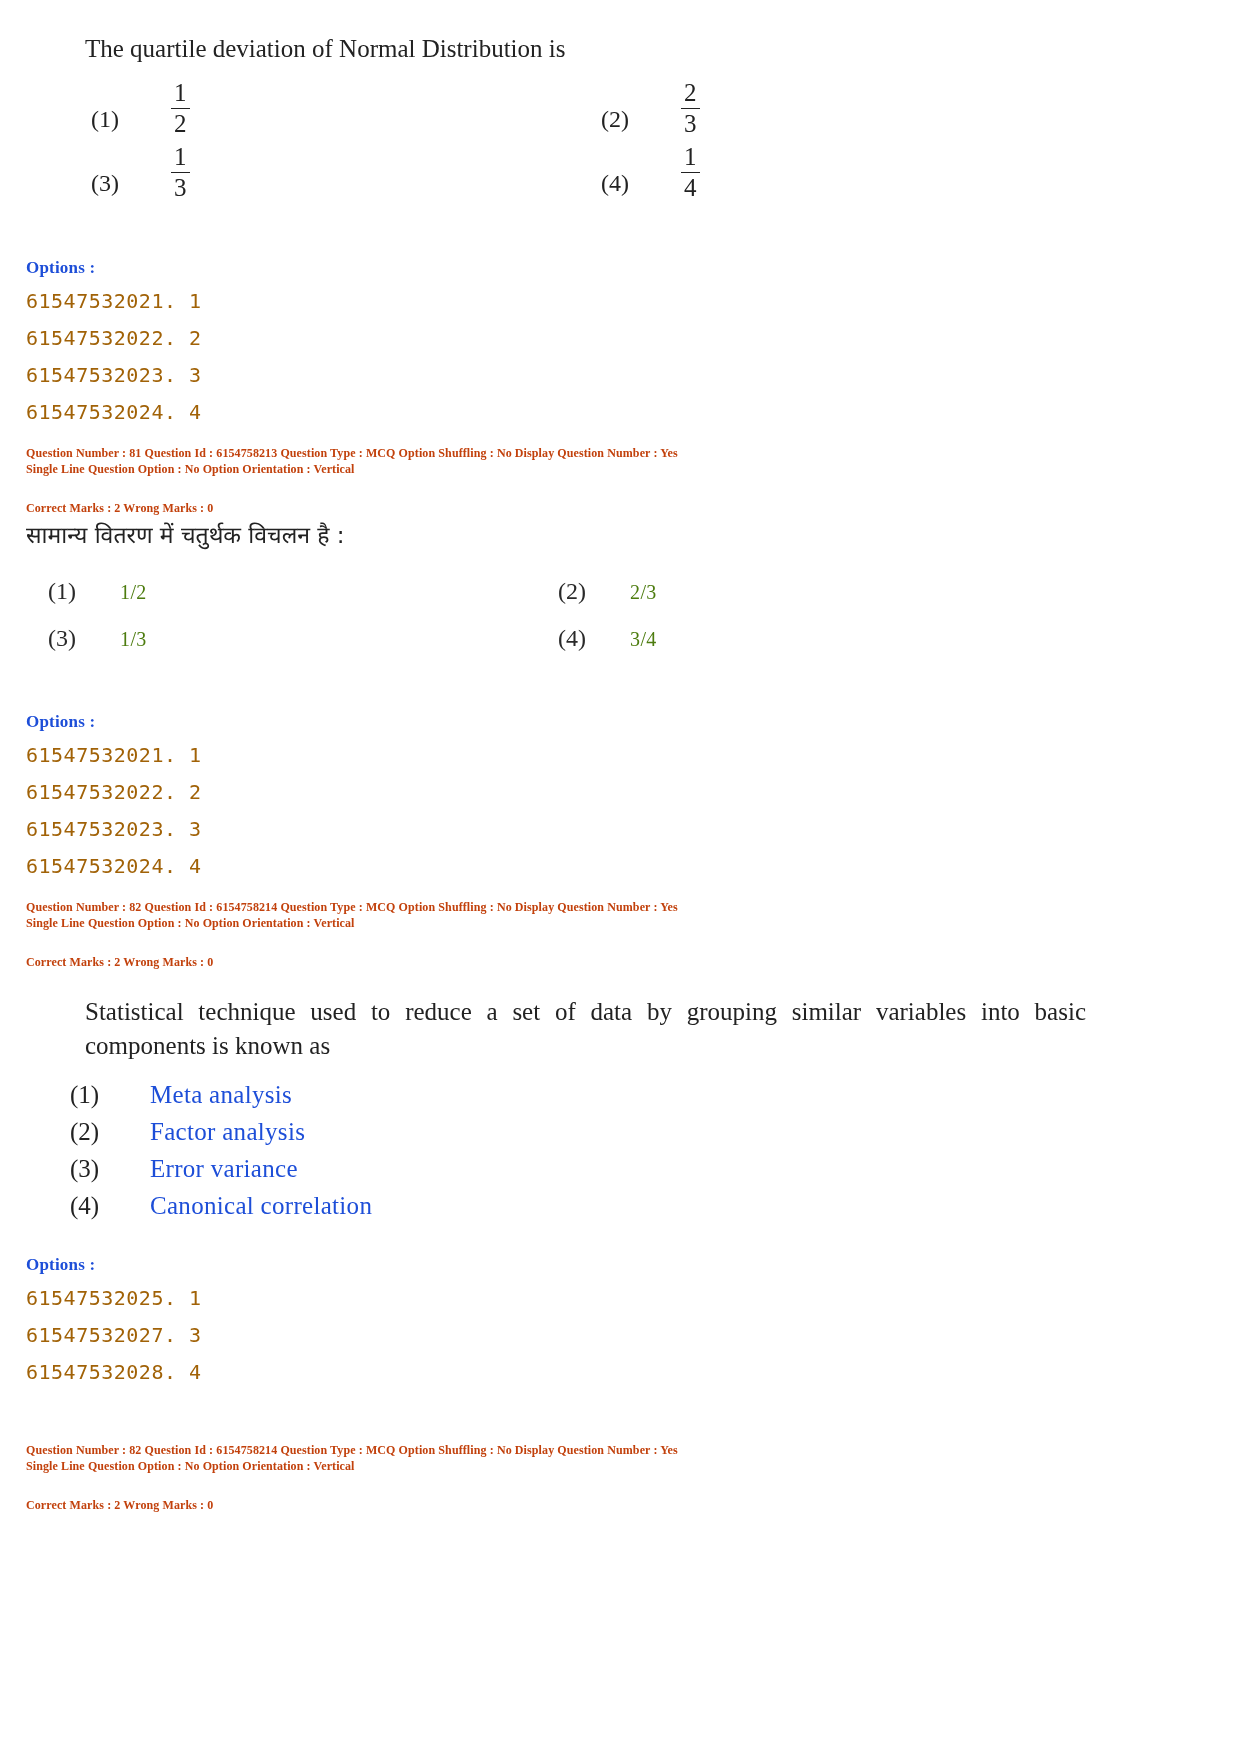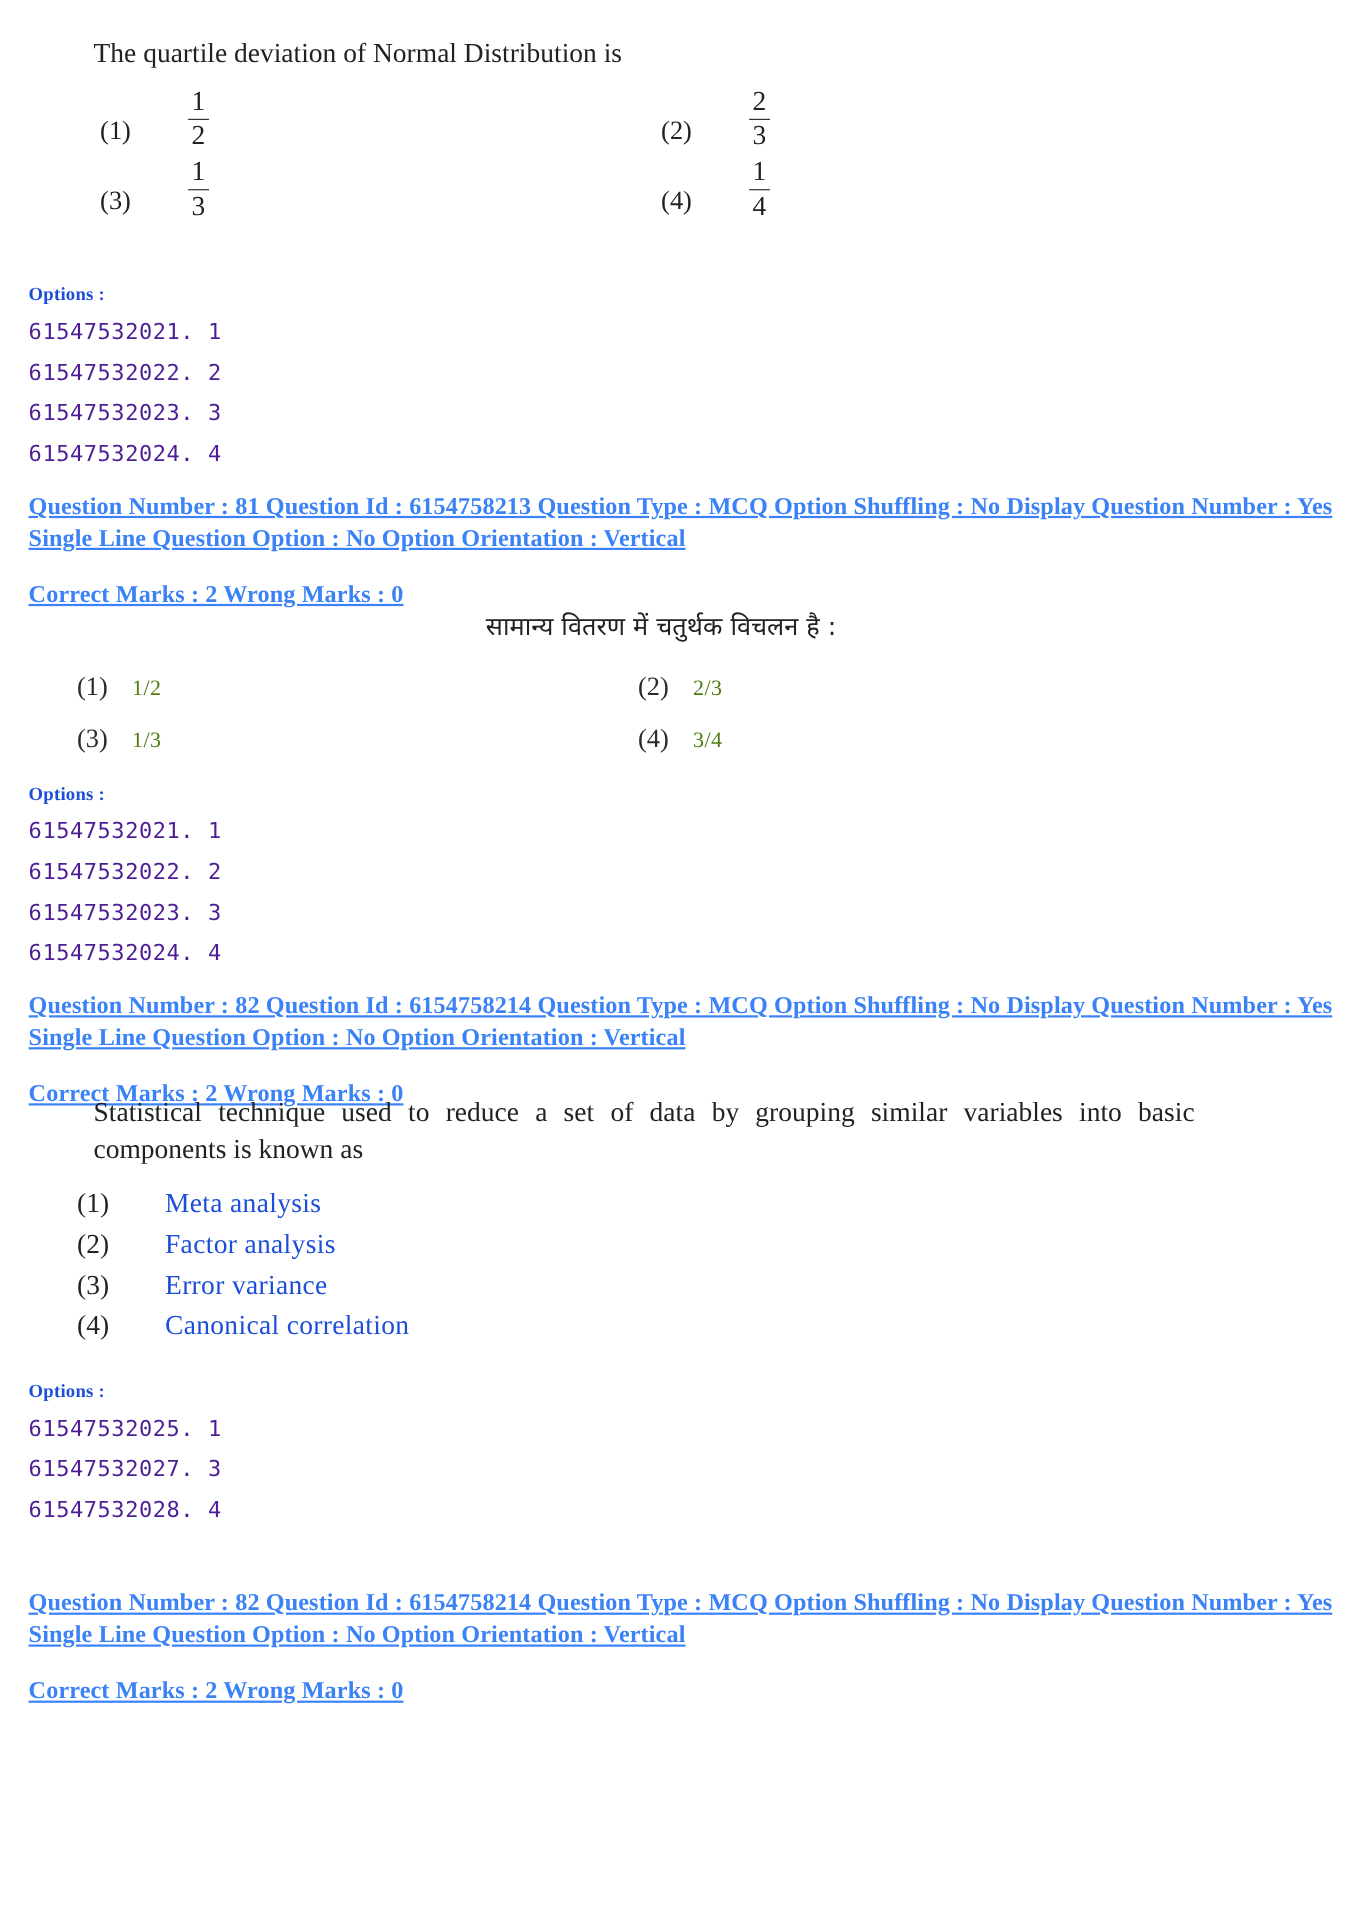--- a/index.html
+++ b/index.html
@@ -131,34 +131,33 @@
     font-weight: bold;
     font-size: 17px;
     color: #1d4ed8;
     margin-bottom: 11px;
     letter-spacing: 0.2px;
   }
   .options-ids { }
   .options-ids .oid {
     font-family: "DejaVu Sans Mono", "Liberation Mono", monospace;
     font-size: 20px;
-    color: #4c1d95;
+    color: #a16207;
     margin-bottom: 13px;
     letter-spacing: 0.5px;
   }
 
   
   .meta {
     font-family: "Liberation Serif", "DejaVu Serif", serif;
     font-weight: bold;
-    font-size: 22px;
-    color: #3b82f6;
+    font-size: 12px;
+    color: #c2410c;
     line-height: 1.28;
     letter-spacing: 0.1px;
-    text-decoration: underline;
   }
   .meta .line { white-space: nowrap; }
   .meta .line2 { margin-top: 1px; }
   .meta .line3 { margin-top: 23px; }
 
   
   .hindi {
     font-family: "DejaVu Sans", sans-serif;
     font-size: 23px;
     color: #222;
@@ -228,21 +227,21 @@
       <div class="oid">61547532024. 4</div>
     </div>
   </div>
 
   <div class="blk meta" style="left:26px; top:446px; width:1180px;">
     <div class="line line1">Question Number : 81  Question Id : 6154758213  Question Type : MCQ  Option Shuffling : No  Display Question Number : Yes</div>
     <div class="line line2">Single Line Question Option : No  Option Orientation : Vertical</div>
     <div class="line line3">Correct Marks : 2  Wrong Marks : 0</div>
   </div>
 
-  <div class="blk" style="left:26px; top:552px; width:1150px;text-align:center;">
+  <div class="blk" style="left:26px; top:518px; width:1150px;">
     <div class="hindi">सामान्य वितरण में चतुर्थक विचलन है :</div>
 
     <div style="margin-top:28px;">
       <div class="opt-row">
         <div class="opt-col left">
           <span class="opt-num-s">(1)</span>
           <span class="opt-val">1/2</span>
         </div>
         <div class="opt-col right">
           <span class="opt-num-s">(2)</span>

